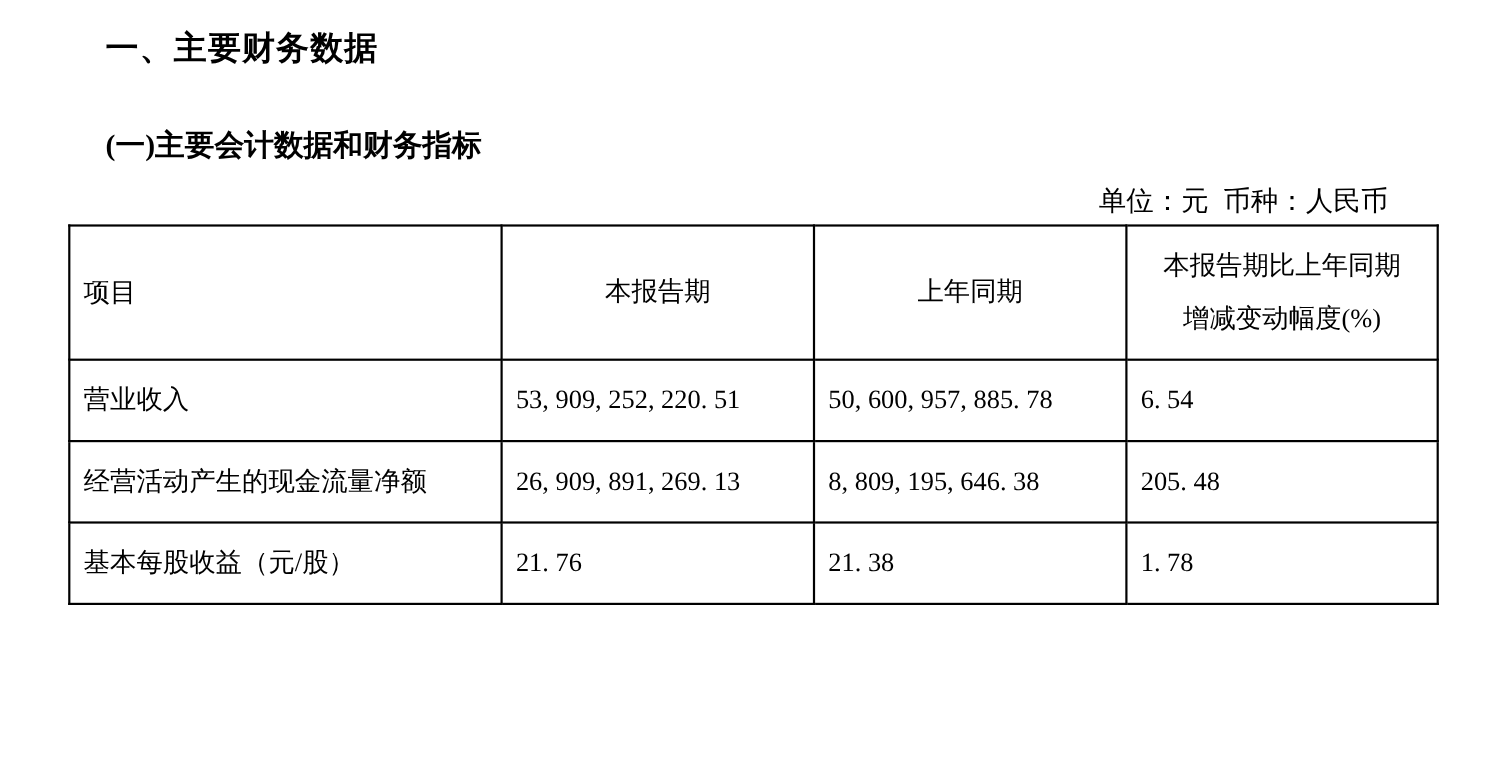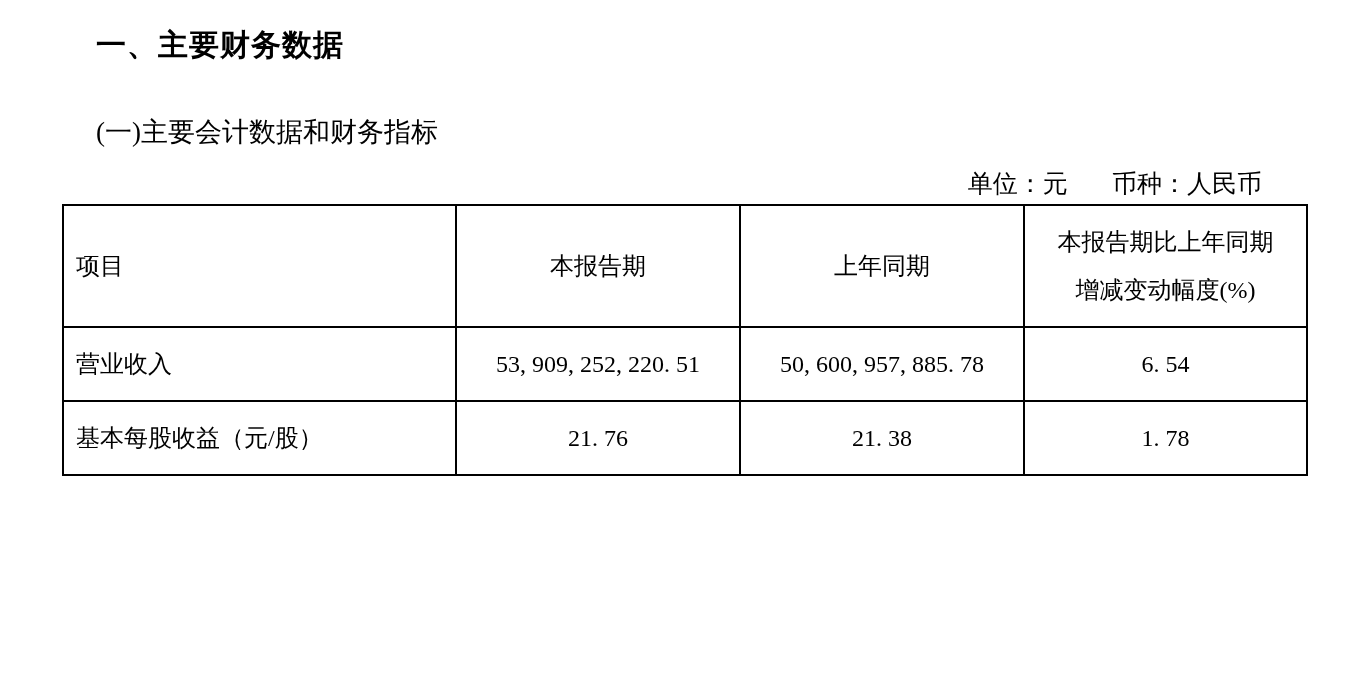--- a/index.html
+++ b/index.html
@@ -19,32 +19,32 @@
     margin: 26px 0 0 96px;
     font-size: 30px;
     line-height: 38px;
     font-weight: 700;
     letter-spacing: 1px;
   }
   .doc-subtitle {
     margin: 50px 0 16px 96px;
     font-size: 27px;
     line-height: 37px;
-    font-weight: 400;
+    font-weight: 700;
   }
   .unit-note {
     width: 1244px;
     margin: 15px 0 0 62px;
     padding-right: 44px;
     text-align: right;
     font-size: 25px;
     line-height: 34px;
   }
   .unit-note .currency-part {
-    margin-left: 38px;
+    margin-left: 7px;
     font-family: Liberation Serif, serif;
   }
   table.fin-table {
     margin: 3px 0 0 62px;
     width: 1244px;
     border-collapse: collapse;
     table-layout: fixed;
   }
   .fin-table th,
   .fin-table td {
@@ -68,21 +68,21 @@
     white-space: pre-line;
     line-height: 48px;
   }
   .cell-item {
     text-align: left;
     padding-left: 8px;
     white-space: pre-line;
     line-height: 48px;
   }
   .cell-num {
-    text-align: center;
+    text-align: left;
     padding-right: 12px;
   }
 </style>
 </head>
 <body>
 
 <div class="doc-title">一、主要财务数据</div>
 
 <div class="doc-subtitle">(一)主要会计数据和财务指标</div>
 
@@ -105,20 +105,26 @@
     <th class="head-center">上年同期</th>
     <th class="head-center">本报告期比上年同期
 增减变动幅度(%)</th>
   </tr>
   <tr class="row-std">
     <td class="cell-item">营业收入</td>
     <td class="cell-num">53, 909, 252, 220. 51</td>
     <td class="cell-num">50, 600, 957, 885. 78</td>
     <td class="cell-num">6. 54</td>
   </tr>
+  <tr class="row-std">
+    <td class="cell-item">经营活动产生的现金流量净额</td>
+    <td class="cell-num">26, 909, 891, 269. 13</td>
+    <td class="cell-num">8, 809, 195, 646. 38</td>
+    <td class="cell-num">205. 48</td>
+  </tr>
   <tr class="row-last">
     <td class="cell-item">基本每股收益（元/股）</td>
     <td class="cell-num">21. 76</td>
     <td class="cell-num">21. 38</td>
     <td class="cell-num">1. 78</td>
   </tr>
 </tbody>
   </table>
 
 </body></html>

